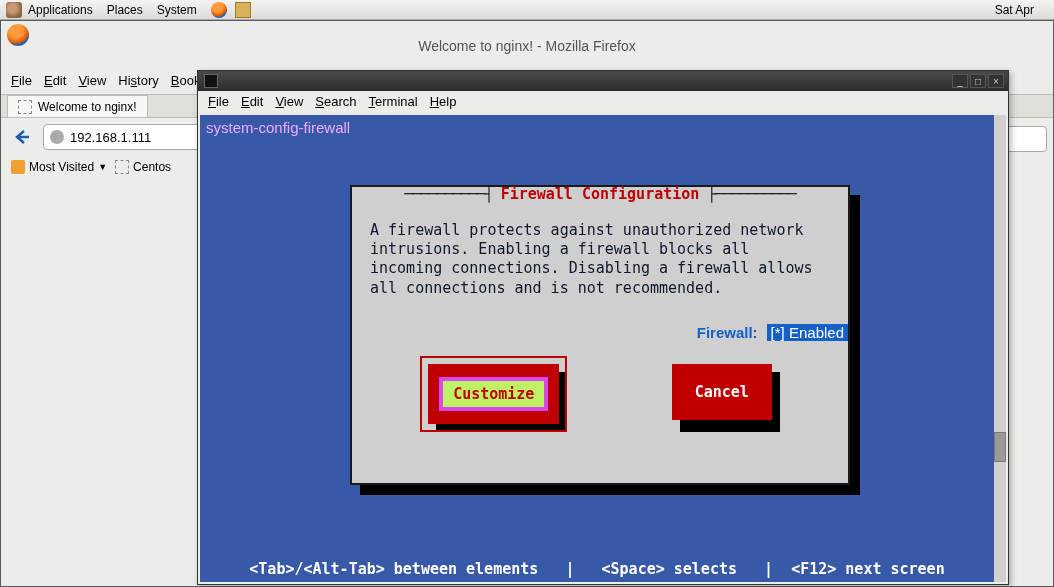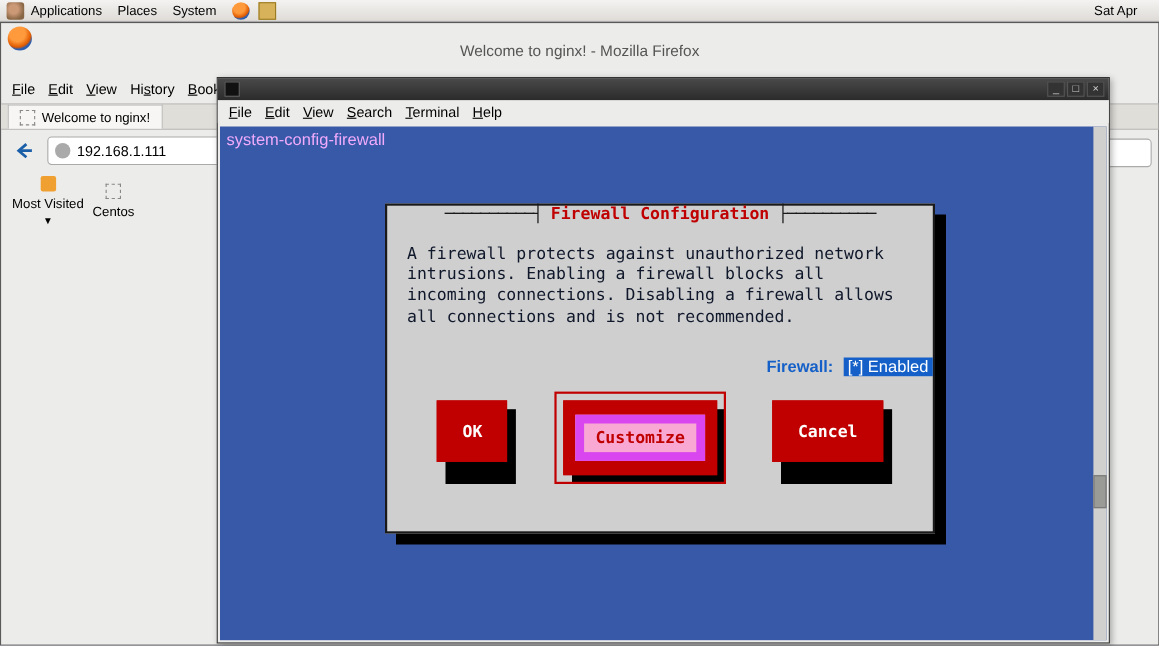--- a/index.html
+++ b/index.html
@@ -21,21 +21,21 @@
 .ff-menubar span u { text-decoration: underline; }
 .ff-tabs { display:flex; align-items:center; padding:0 6px; height:24px; background:#e0ded9; border-top:1px solid #bbb; border-bottom:1px solid #bbb;}
 .ff-tab { background:#f7f6f4; height:22px; display:flex; align-items:center; padding:0 10px; font-size:12px; border:1px solid #bbb; border-bottom:none; gap:6px;}
 .dashed-ico{width:14px;height:14px;border:1px dashed #888;}
 .ff-toolbar { display:flex; align-items:center; gap:8px; padding:6px 8px; }
 .back-btn{width:26px;height:26px;display:flex;align-items:center;justify-content:center;color:#1a5fa8;font-size:18px;cursor:pointer;}
 .url-bar{flex:0 0 540px;display:flex;align-items:center;height:26px;border:1px solid #aaa;background:#fff;border-radius:4px;padding:0 6px;font-size:13px;gap:6px;}
 .globe{width:14px;height:14px;border-radius:50%;background:#aaa;}
 .search-bar{width:180px;height:26px;border:1px solid #aaa;background:#fff;border-radius:4px;font-size:13px;padding:0 6px;color:#888;position:absolute;right:6px;top:105px;}
 .ff-bookmarks{display:flex;align-items:center;gap:8px;padding:4px 10px;font-size:12px;}
-.bm-item{display:flex;align-items:center;gap:4px;cursor:pointer;flex-direction:column;}
+.bm-item{display:flex;align-items:center;gap:4px;cursor:pointer;}
 .bm-ico{width:14px;height:14px;background:#f0a030;border-radius:2px;}
 .dd{font-size:9px;}
 
 
 .term-window { position:absolute; top:70px; left:197px; width:812px; height:515px; background:#ececea; border:1px solid #333; box-shadow: 2px 2px 6px rgba(0,0,0,0.3);}
 .term-titlebar{height:20px;background:linear-gradient(#4a4a4a,#2b2b2b);color:#fff;display:flex;align-items:center;font-size:12px;position:relative;}
 .term-tico{width:14px;height:14px;background:#111;border:1px solid #666;margin:0 6px;}
 .term-title{position:absolute;left:0;right:0;text-align:center;font-weight:bold;}
 .term-ctrls{position:absolute;right:4px;display:flex;gap:2px;}
 .term-ctrl{width:16px;height:14px;background:#333;color:#ccc;font-size:10px;display:flex;align-items:center;justify-content:center;cursor:pointer;border:1px solid #555;}
@@ -54,21 +54,21 @@
 .tui-body{padding:18px 18px 8px;font-family:monospace;font-size:15px;color:#0f172a;line-height:1.28;white-space:pre-wrap;}
 .tui-fw-row{text-align:right;margin-top:18px;font-family:monospace;font-size:15px;}
 .tui-fw-label{color:#1560c8;font-weight:bold;}
 .tui-fw-val{background:#1560c8;color:#fff;padding:0 4px;}
 .tui-btn-row{display:flex;justify-content:space-around;margin-top:22px;padding:0 20px;}
 .tui-btn-wrap{position:relative;}
 .tui-btn-shadow{position:absolute;top:8px;left:8px;width:100%;height:100%;background:#000;}
 .tui-btn{position:relative;background:#c00000;padding:10px 8px;border:3px solid #c00000;}
 .tui-btn-inner{border:2px solid #c00000;background:#c00000;color:#fff;font-family:monospace;font-size:15px;padding:4px 10px;font-weight:bold;}
 .tui-btn.selected{outline:2px solid #c00000;outline-offset:6px;}
-.tui-btn.selected .tui-btn-inner{background:#f9a8d4;color:#c00000;border:8px solid #d946ef;}
+.tui-btn.selected .tui-btn-inner{background:#bef264;color:#c00000;border:4px solid #d946ef;}
 .tui-footer{position:absolute;bottom:4px;left:0;right:12px;color:#fff;font-family:monospace;font-size:15px;font-weight:bold;text-align:center;white-space:pre;}
 </style>
 </head>
 <body>
 
 <div class="panel">
   <div class="panel-icon"></div>
   <span class="panel-item">Applications</span>
   <span class="panel-item">Places</span>
   <span class="panel-item">System</span>
@@ -154,36 +154,31 @@
       </div>
       <div class="tui-body">A firewall protects against unauthorized network intrusions. Enabling a firewall blocks all incoming connections. Disabling a firewall allows all connections and is not recommended.</div>
       <div class="tui-fw-row">
         <span class="tui-fw-label">Firewall:</span>
         <span> </span>
         <span class="tui-fw-val">[*] Enabled</span>
       </div>
       <div class="tui-btn-row">
         <div class="tui-btn-wrap">
           <div class="tui-btn-shadow"></div>
-          <div class="tui-btn">
-            <div class="tui-btn-inner">OK</div>
-          </div>
-        </div>
-        <div class="tui-btn-wrap">
-          <div class="tui-btn-shadow"></div>
           <div class="tui-btn selected">
             <div class="tui-btn-inner">Customize</div>
           </div>
         </div>
         <div class="tui-btn-wrap">
           <div class="tui-btn-shadow"></div>
           <div class="tui-btn">
             <div class="tui-btn-inner">Cancel</div>
           </div>
         </div>
       </div>
     </div>
 
+    <div class="tui-footer">&lt;Tab&gt;/&lt;Alt-Tab&gt; between elements   |   &lt;Space&gt; selects   |  &lt;F12&gt; next screen</div>
 
     <div class="term-scrollbar"></div>
     <div class="term-scroll-thumb"></div>
   </div>
 </div>
 
 </body></html>

